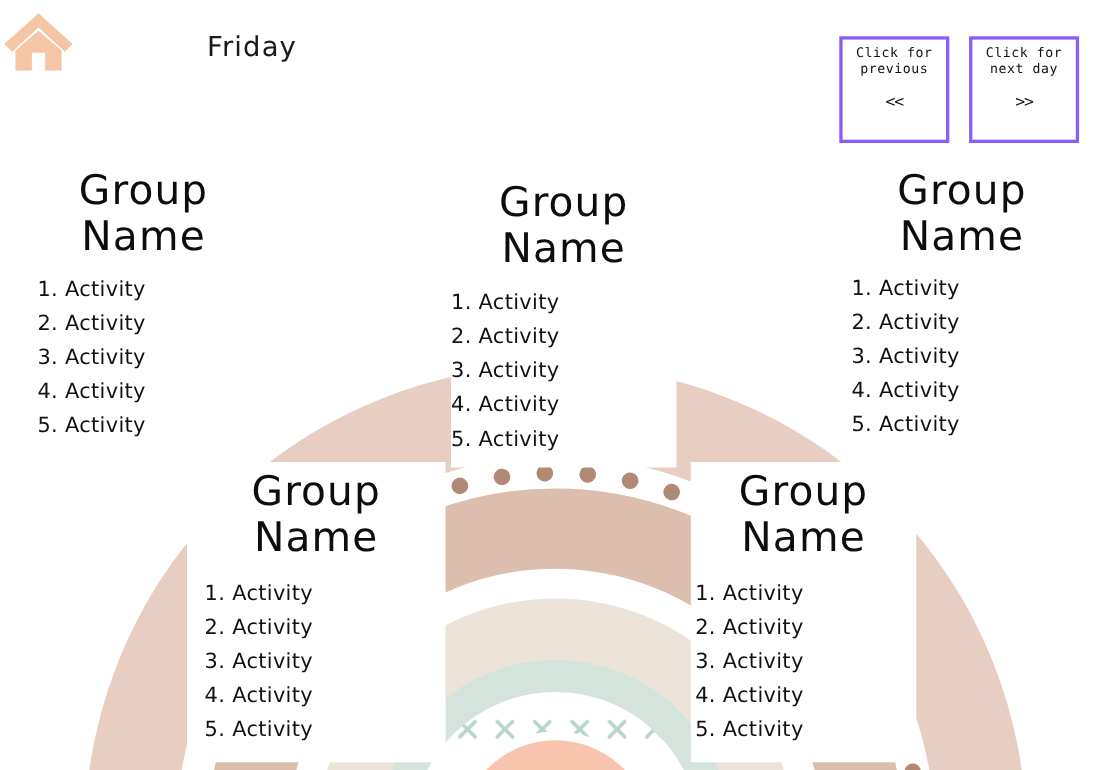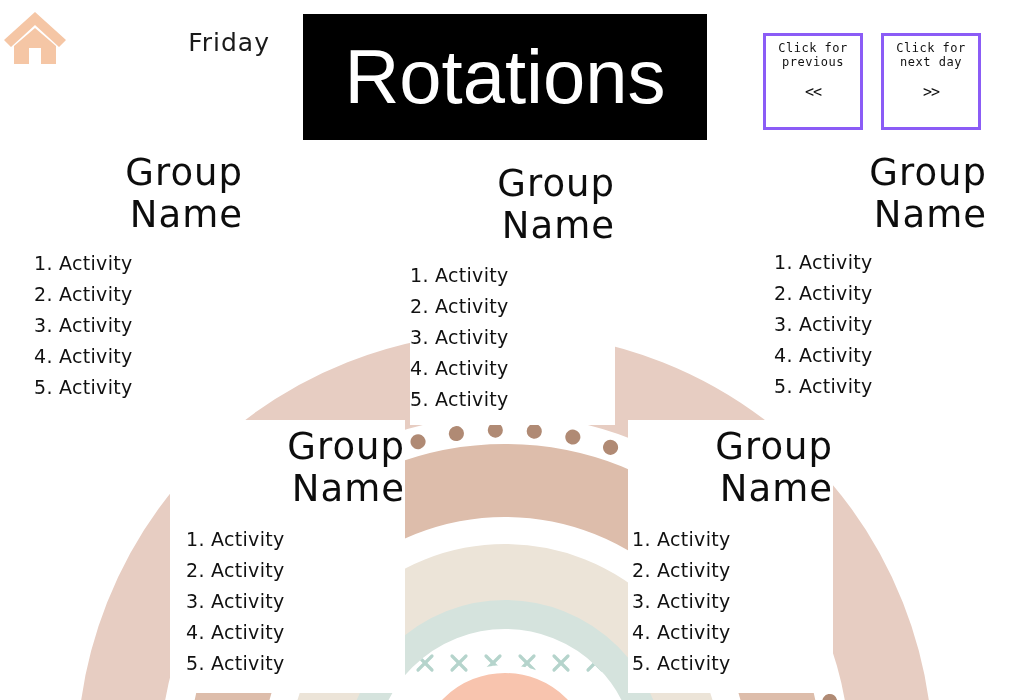--- a/index.html
+++ b/index.html
@@ -112,21 +112,21 @@
   
   .group-panel {
     position: absolute;
     z-index: 30;
     box-sizing: border-box;
   }
   .group-panel.boxed {
     background: #ffffff;
   }
   .group-title {
-    text-align: right;
+    text-align: center;
     font-family: "DejaVu Sans", sans-serif;
     font-size: 37px;
     line-height: 42px;
     color: #0d0d0d;
     letter-spacing: 1px;
     white-space: pre-line;
     font-weight: 400;
   }
   .activity-list {
     list-style: none;
@@ -199,23 +199,20 @@
     </g>
   </svg>
 
   <svg id="home-icon" viewBox="0 0 66 62">
     <path d="M33 6 L64 34 L57 41 L33 19 L9 41 L2 34 Z" fill="#f5c6a5"></path>
     <path d="M33 22 L54 40 L54 58 L39 58 L39 42 L27 42 L27 58 L12 58 L12 40 Z" fill="#f5c6a5"></path>
   </svg>
 
   <div id="day-label">Friday</div>
 
-  <div id="title-banner">
-    <span id="title-text">Rotations</span>
-  </div>
 
   <div id="nav-prev" class="nav-btn">
     <div class="nav-label">Click for
 previous</div>
     <div class="nav-arrow">&lt;&lt;</div>
   </div>
   <div id="nav-next" class="nav-btn">
     <div class="nav-label">Click for
 next day</div>
     <div class="nav-arrow">&gt;&gt;</div>

